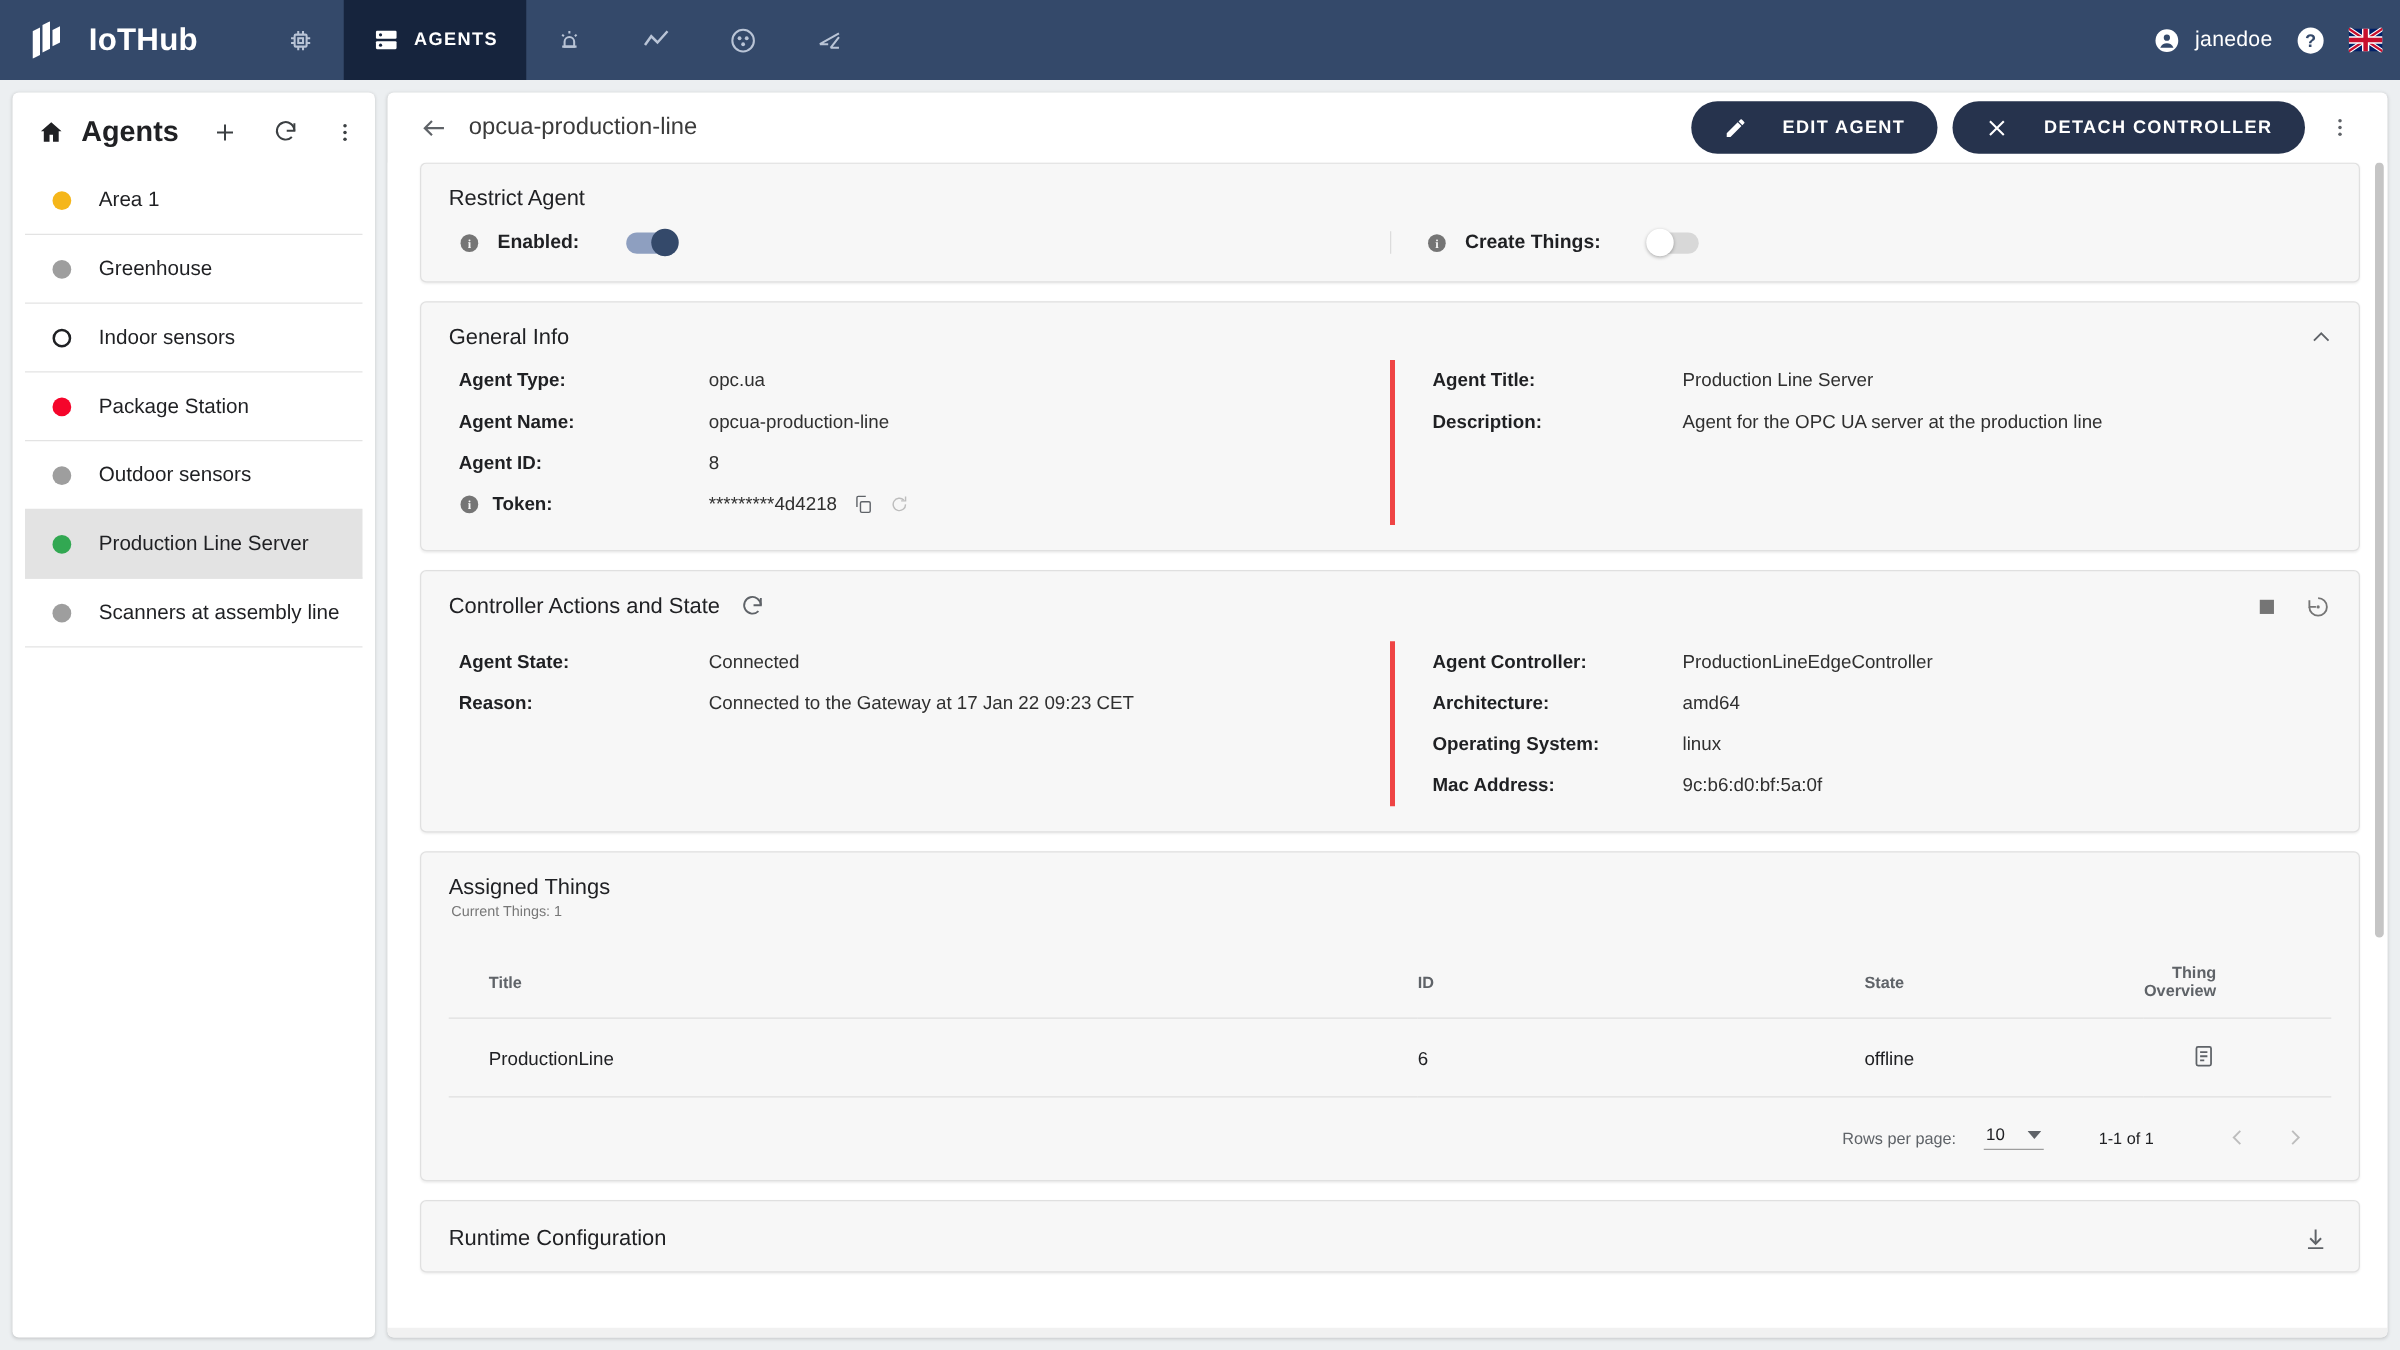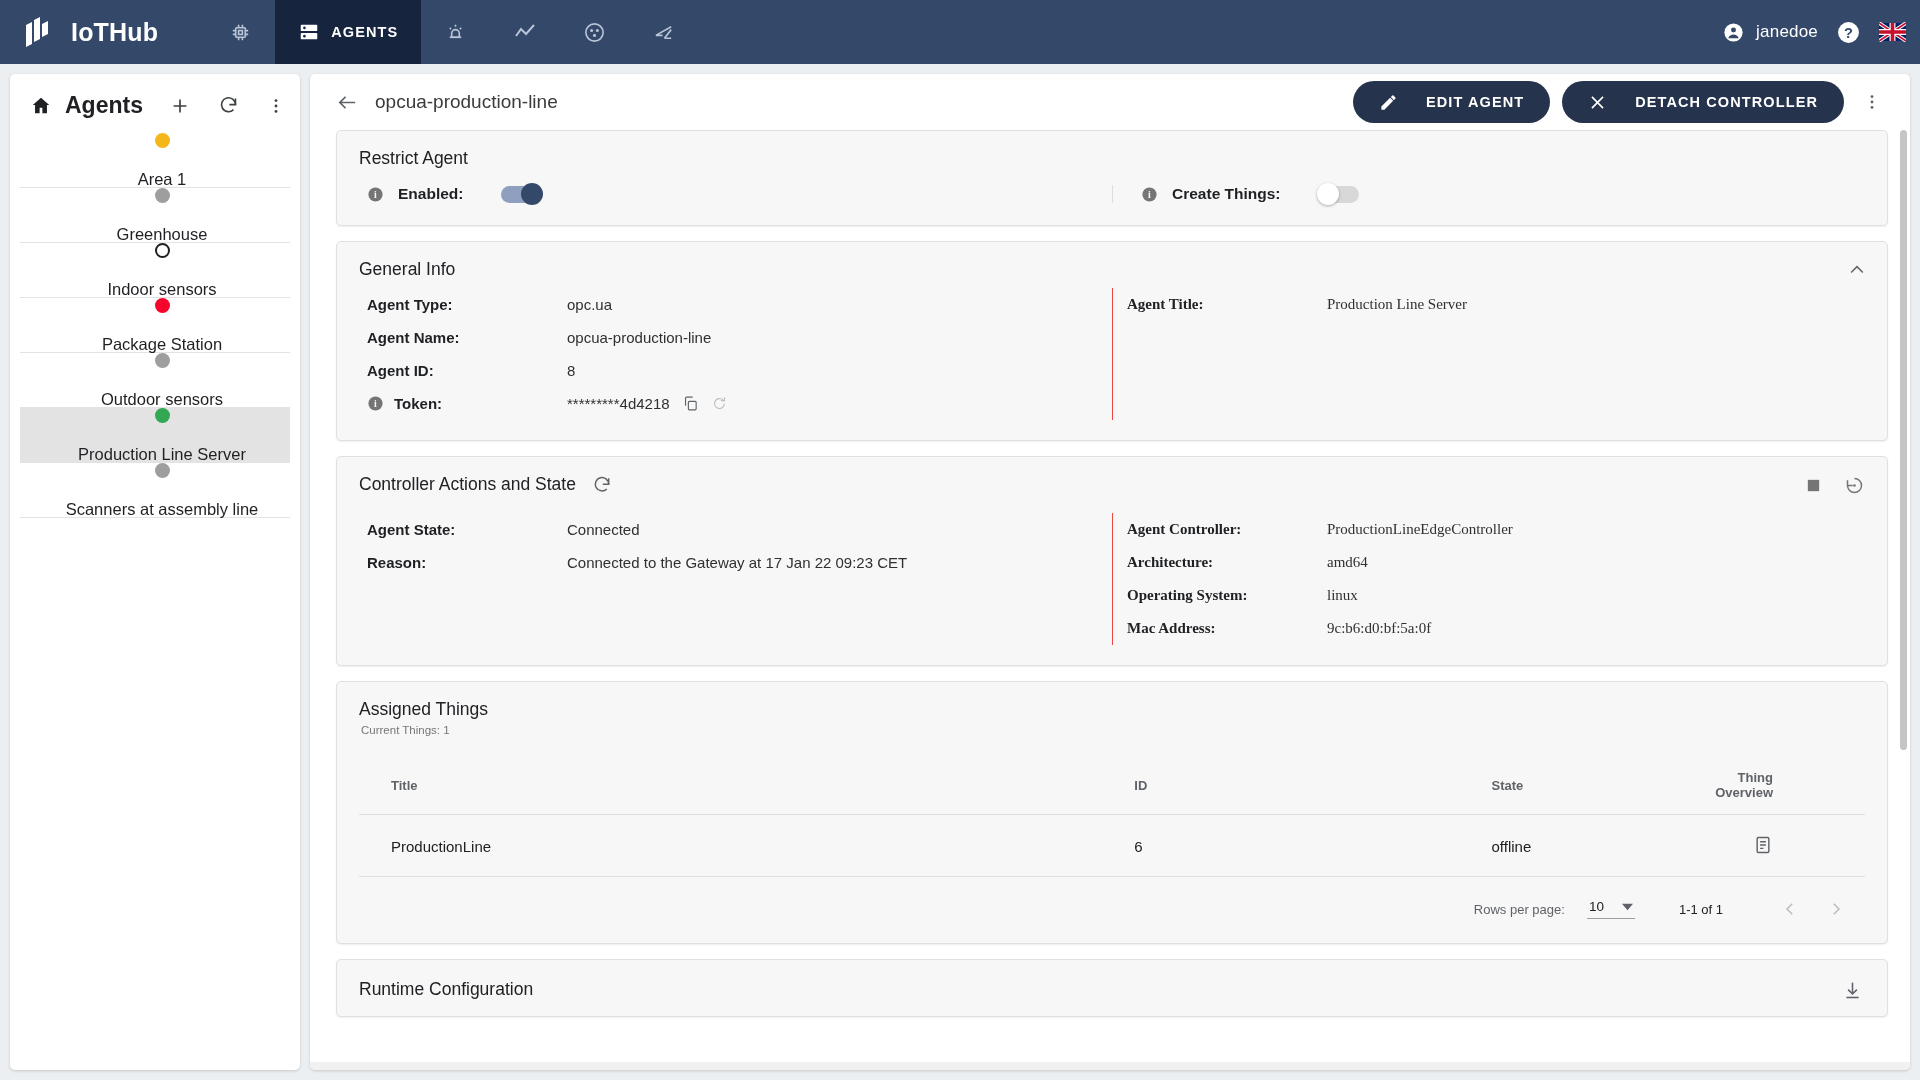--- a/index.html
+++ b/index.html
@@ -58,21 +58,21 @@
   }
   .sidebar-title { font-size: 23px; font-weight: 700; color: #202124; }
   .sidebar-head .spacer { flex: 1; }
   .sb-ico { cursor: pointer; display: flex; align-items: center; }
   .sidebar-list { padding: 0 22px 0 22px; }
   .sb-item {
     display: flex; align-items: center; gap: 22px;
     height: 55px; padding: 0 8px 0 10px;
     border-bottom: 1px solid #e3e3e3;
     cursor: pointer; font-size: 16.5px; color: #1f2023;
-    margin: 0 -12px; padding-left: 22px; flex-direction: column;
+    margin: 0 -12px; padding-left: 22px;
   }
   .sb-item.selected { background: #e3e3e3; }
   .dot { width: 15px; height: 15px; border-radius: 50%; flex: 0 0 auto; }
   .dot.hollow { background: transparent; border: 2px solid #1f2023; }
 
   
   .main {
     flex: 1; background: #ffffff; border-radius: 5px;
     box-shadow: 0 1px 3px rgba(0,0,0,.17);
     display: flex; flex-direction: column; overflow: hidden;
@@ -119,21 +119,21 @@
   .switch { width: 40px; height: 17px; border-radius: 9px; position: relative; cursor: pointer; margin-left: 24px;}
   .switch .knob { position: absolute; top: -3px; width: 22px; height: 22px; border-radius: 50%; }
   .switch.on { background: #8e9fc0; }
   .switch.on .knob { right: -2px; background: #34496a; }
   .switch.off { background: #d8d8d8; }
   .switch.off .knob { left: -2px; background: #ffffff; box-shadow: 0 1px 3px rgba(0,0,0,.3); }
 
   
   .info-cols { display: flex; padding: 4px 22px 20px 22px; }
   .info-col { width: 50%; padding-left: 8px; }
-  .info-col.right { border-left: 1px solid #ef4444; padding-left: 14px; font-family: Liberation Serif, serif; }
+  .info-col.right { border-left: 4px solid #ef4444; padding-left: 30px; }
   .info-row { display: flex; align-items: center; min-height: 33px; margin-bottom: 0; }
   .info-key { width: 200px; font-size: 15px; font-weight: 700; color: #1f2023; display:flex; align-items:center; gap:10px;}
   .info-val { font-size: 15px; color: #303030; display: flex; align-items: center; gap: 12px; }
   .chev { position: absolute; right: 20px; top: 18px; cursor: pointer; display:flex;}
   .card-icons { position: absolute; right: 22px; top: 18px; display: flex; gap: 22px; align-items: center; }
   .title-inline { display: flex; align-items: center; gap: 16px; padding: 17px 22px 4px 22px; }
   .title-inline .card-title { padding: 0; }
 
   
   table.things { width: 100%; border-collapse: collapse; margin-top: 34px; }
@@ -428,20 +428,24 @@
                       <polyline points="19,3 19,8 14,8"></polyline>
                   </svg>
                 </span>
               </span>
             </div>
           </div>
           <div class="info-col right">
             <div class="info-row">
               <span class="info-key">Agent Title:</span>
               <span class="info-val">Production Line Server</span>
+            </div>
+            <div class="info-row">
+              <span class="info-key">Description:</span>
+              <span class="info-val">Agent for the OPC UA server at the production line</span>
             </div>
           </div>
         </div>
       </div>
 
       <div class="card">
         <div class="title-inline">
           <span class="card-title">Controller Actions and State</span>
           <span class="sb-ico">
             <svg width="20" height="20" viewBox="0 0 24 24" fill="none" stroke="#5f6368" stroke-width="1.8">

